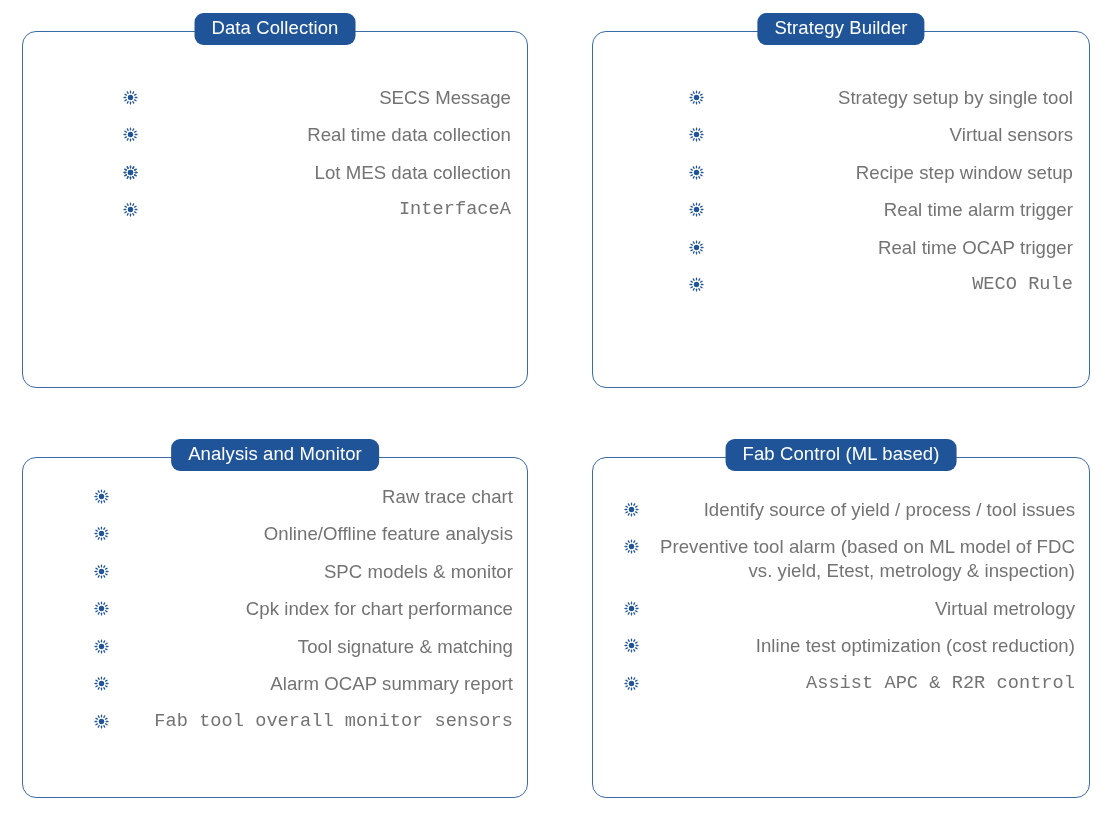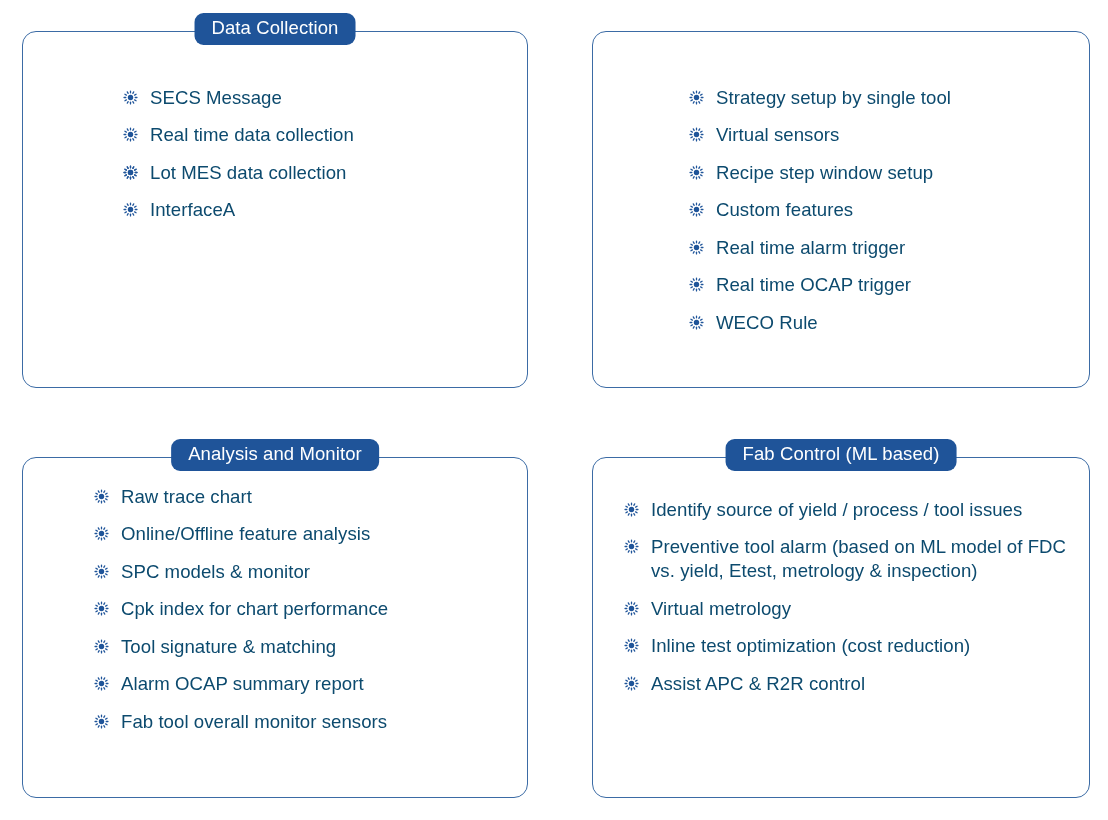--- a/index.html
+++ b/index.html
@@ -12,20 +12,21 @@
     height: 820px;
     font-family: "Liberation Sans", sans-serif;
     overflow: hidden;
   }
 
   .board {
     position: relative;
     width: 1108px;
     height: 771px;
     box-sizing: border-box;
+    text-align: right;
   }
 
   
   .card {
     position: absolute;
     box-sizing: border-box;
     border: 1.6px solid #3b6ba5;
     border-radius: 14px;
     background: #ffffff;
   }
@@ -63,24 +64,24 @@
   .card.tr .list { left: 96px;  top: 54px; right: 16px; }
   .card.bl .list { left: 71px;  top: 27px; right: 14px; }
   .card.br .list { left: 31px;  top: 40px; right: 14px; }
 
   .item {
     position: relative;
     padding-left: 27px;
     margin-bottom: 13.5px;
     font-size: 18.6px;
     line-height: 1.29;
-    color: #0c4a6e;
+    color: #737373;
     letter-spacing: 0.05px;
   }
-  .item:last-child { margin-bottom: 0; }
+  .item:last-child { margin-bottom: 0; font-family: Liberation Mono, monospace; }
 
   
   .bullet {
     position: absolute;
     left: 0;
     top: 4px;
     width: 15px;
     height: 15px;
     display: block;
   }
@@ -190,20 +191,21 @@
               <line x1="4.54" y1="6.85" x2="2.55" y2="5.70" stroke="#1f5499" stroke-width="1.7" stroke-linecap="round"></line>
               <line x1="6.85" y1="4.54" x2="5.70" y2="2.55" stroke="#1f5499" stroke-width="1.7" stroke-linecap="round"></line>
             </svg>
           </span>
         <span>InterfaceA</span>
       </li>
     </ul>
   </section>
 
   <section class="card tr">
+    <div class="badge">Strategy Builder</div>
     <ul class="list">
       <li class="item">
         <span class="bullet">
             <svg viewBox="0 0 20 20">
               <circle cx="10" cy="10" r="3.6" fill="#1f5499"></circle>
               <line x1="10.00" y1="3.70" x2="10.00" y2="1.40" stroke="#1f5499" stroke-width="1.7" stroke-linecap="round"></line>
               <line x1="13.15" y1="4.54" x2="14.30" y2="2.55" stroke="#1f5499" stroke-width="1.7" stroke-linecap="round"></line>
               <line x1="15.46" y1="6.85" x2="17.45" y2="5.70" stroke="#1f5499" stroke-width="1.7" stroke-linecap="round"></line>
               <line x1="16.30" y1="10.00" x2="18.60" y2="10.00" stroke="#1f5499" stroke-width="1.7" stroke-linecap="round"></line>
               <line x1="15.46" y1="13.15" x2="17.45" y2="14.30" stroke="#1f5499" stroke-width="1.7" stroke-linecap="round"></line>
@@ -250,40 +252,20 @@
               <line x1="13.15" y1="15.46" x2="14.30" y2="17.45" stroke="#1f5499" stroke-width="1.7" stroke-linecap="round"></line>
               <line x1="10.00" y1="16.30" x2="10.00" y2="18.60" stroke="#1f5499" stroke-width="1.7" stroke-linecap="round"></line>
               <line x1="6.85" y1="15.46" x2="5.70" y2="17.45" stroke="#1f5499" stroke-width="1.7" stroke-linecap="round"></line>
               <line x1="4.54" y1="13.15" x2="2.55" y2="14.30" stroke="#1f5499" stroke-width="1.7" stroke-linecap="round"></line>
               <line x1="3.70" y1="10.00" x2="1.40" y2="10.00" stroke="#1f5499" stroke-width="1.7" stroke-linecap="round"></line>
               <line x1="4.54" y1="6.85" x2="2.55" y2="5.70" stroke="#1f5499" stroke-width="1.7" stroke-linecap="round"></line>
               <line x1="6.85" y1="4.54" x2="5.70" y2="2.55" stroke="#1f5499" stroke-width="1.7" stroke-linecap="round"></line>
             </svg>
           </span>
         <span>Recipe step window setup</span>
-      </li>
-      <li class="item">
-        <span class="bullet">
-            <svg viewBox="0 0 20 20">
-              <circle cx="10" cy="10" r="3.6" fill="#1f5499"></circle>
-              <line x1="10.00" y1="3.70" x2="10.00" y2="1.40" stroke="#1f5499" stroke-width="1.7" stroke-linecap="round"></line>
-              <line x1="13.15" y1="4.54" x2="14.30" y2="2.55" stroke="#1f5499" stroke-width="1.7" stroke-linecap="round"></line>
-              <line x1="15.46" y1="6.85" x2="17.45" y2="5.70" stroke="#1f5499" stroke-width="1.7" stroke-linecap="round"></line>
-              <line x1="16.30" y1="10.00" x2="18.60" y2="10.00" stroke="#1f5499" stroke-width="1.7" stroke-linecap="round"></line>
-              <line x1="15.46" y1="13.15" x2="17.45" y2="14.30" stroke="#1f5499" stroke-width="1.7" stroke-linecap="round"></line>
-              <line x1="13.15" y1="15.46" x2="14.30" y2="17.45" stroke="#1f5499" stroke-width="1.7" stroke-linecap="round"></line>
-              <line x1="10.00" y1="16.30" x2="10.00" y2="18.60" stroke="#1f5499" stroke-width="1.7" stroke-linecap="round"></line>
-              <line x1="6.85" y1="15.46" x2="5.70" y2="17.45" stroke="#1f5499" stroke-width="1.7" stroke-linecap="round"></line>
-              <line x1="4.54" y1="13.15" x2="2.55" y2="14.30" stroke="#1f5499" stroke-width="1.7" stroke-linecap="round"></line>
-              <line x1="3.70" y1="10.00" x2="1.40" y2="10.00" stroke="#1f5499" stroke-width="1.7" stroke-linecap="round"></line>
-              <line x1="4.54" y1="6.85" x2="2.55" y2="5.70" stroke="#1f5499" stroke-width="1.7" stroke-linecap="round"></line>
-              <line x1="6.85" y1="4.54" x2="5.70" y2="2.55" stroke="#1f5499" stroke-width="1.7" stroke-linecap="round"></line>
-            </svg>
-          </span>
-        <span>Custom features</span>
       </li>
       <li class="item">
         <span class="bullet">
             <svg viewBox="0 0 20 20">
               <circle cx="10" cy="10" r="3.6" fill="#1f5499"></circle>
               <line x1="10.00" y1="3.70" x2="10.00" y2="1.40" stroke="#1f5499" stroke-width="1.7" stroke-linecap="round"></line>
               <line x1="13.15" y1="4.54" x2="14.30" y2="2.55" stroke="#1f5499" stroke-width="1.7" stroke-linecap="round"></line>
               <line x1="15.46" y1="6.85" x2="17.45" y2="5.70" stroke="#1f5499" stroke-width="1.7" stroke-linecap="round"></line>
               <line x1="16.30" y1="10.00" x2="18.60" y2="10.00" stroke="#1f5499" stroke-width="1.7" stroke-linecap="round"></line>
               <line x1="15.46" y1="13.15" x2="17.45" y2="14.30" stroke="#1f5499" stroke-width="1.7" stroke-linecap="round"></line>

